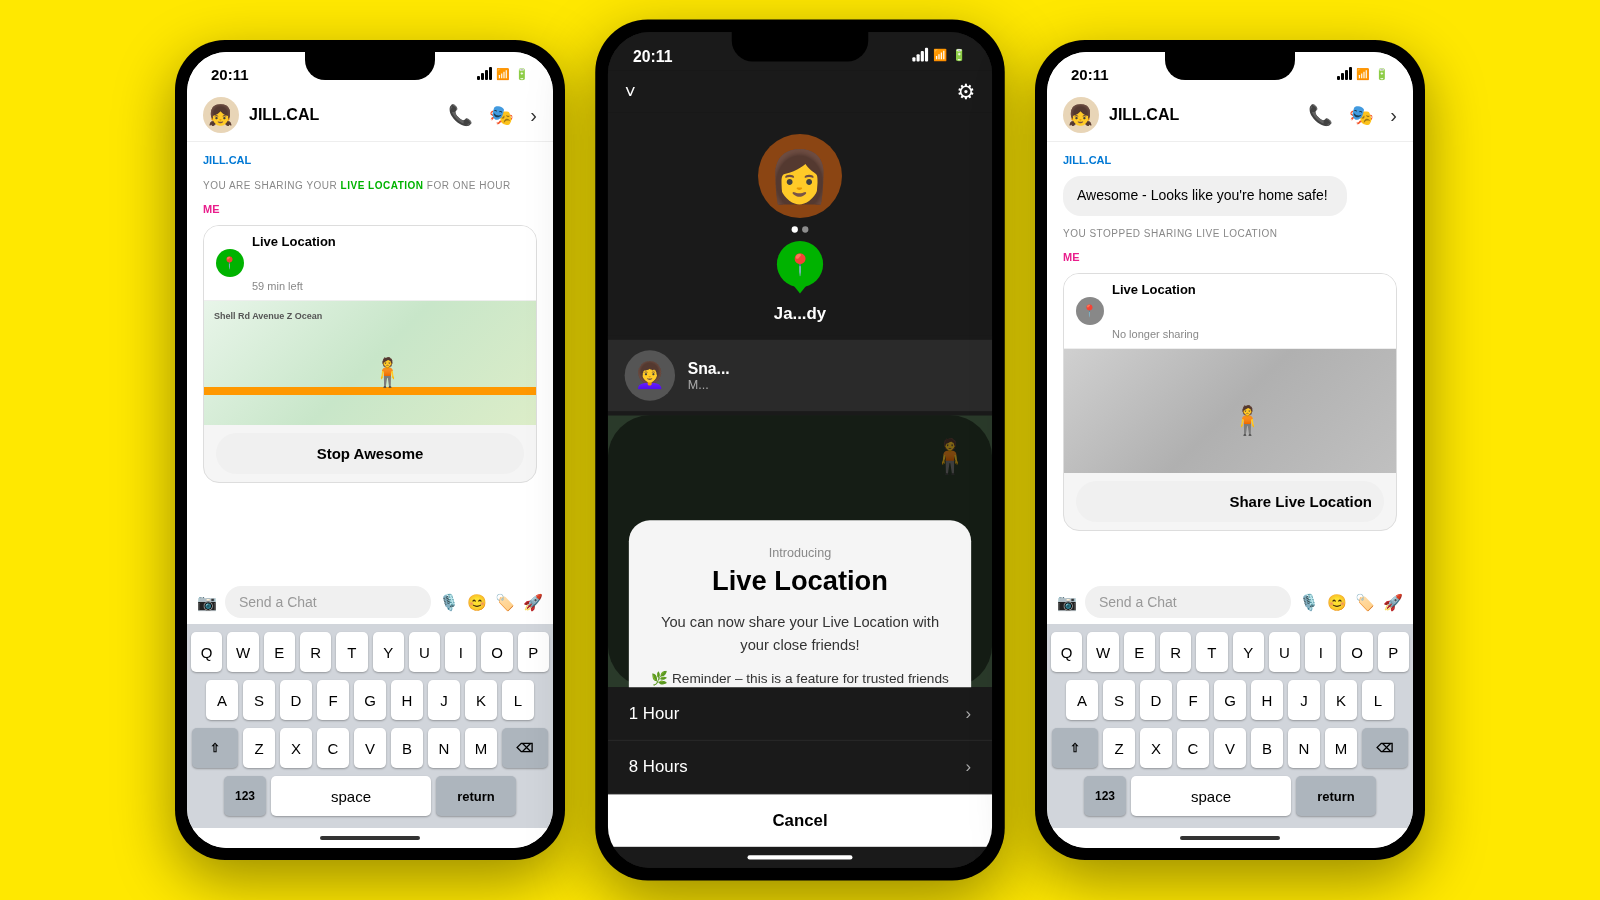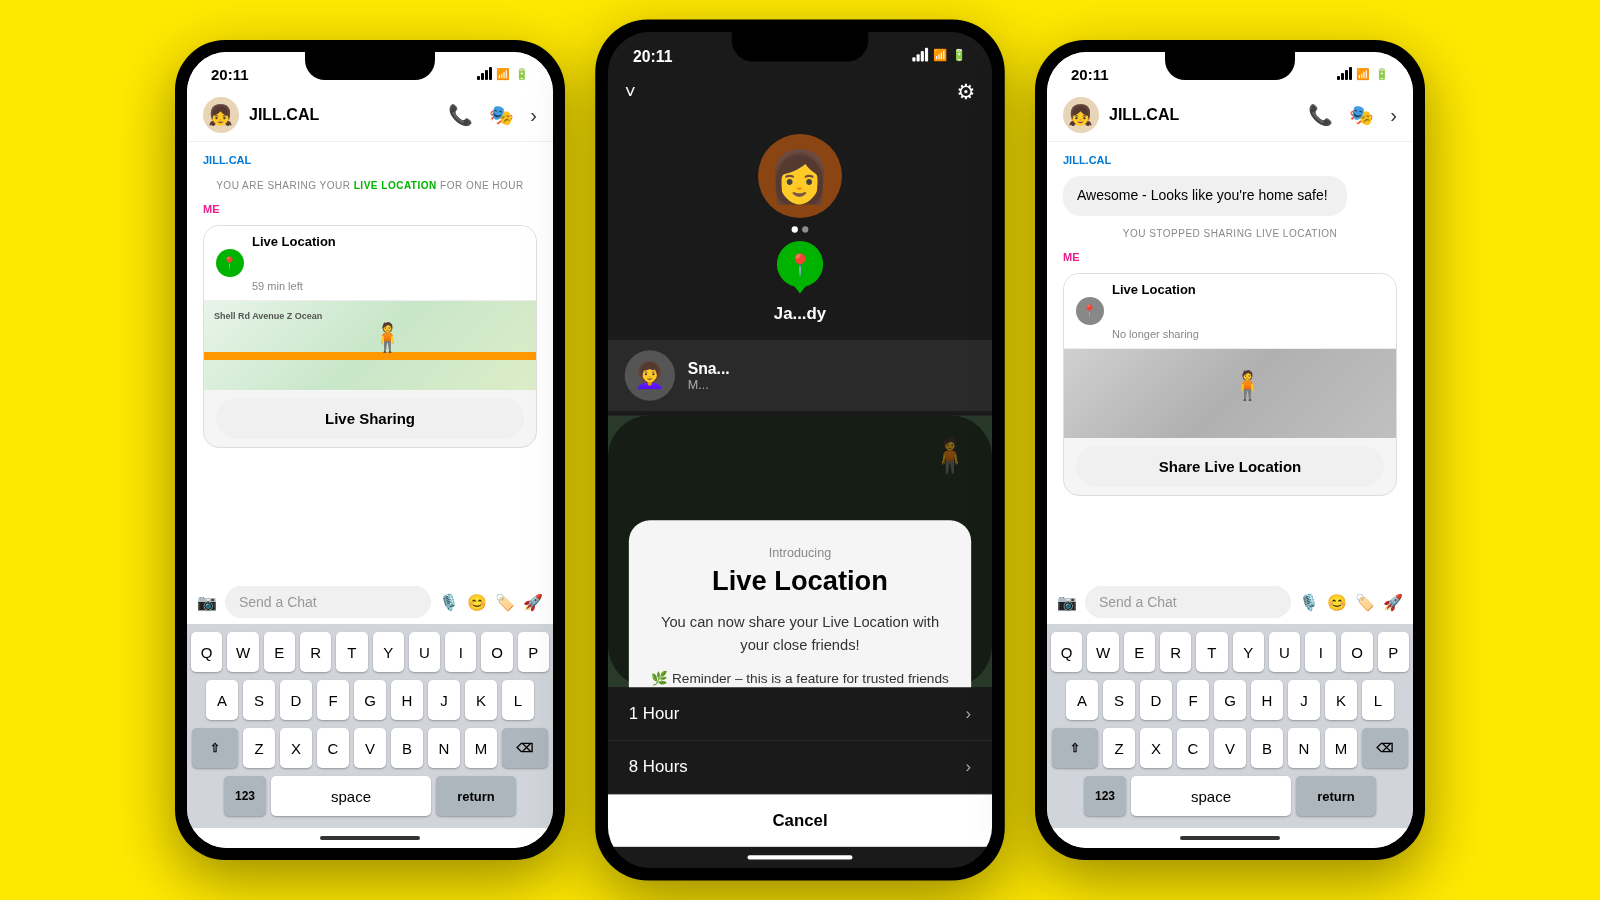--- a/index.html
+++ b/index.html
@@ -119,21 +119,21 @@
     .chat-bubble {
       background: #f0f0f0;
       border-radius: 18px;
       padding: 10px 14px;
       font-size: 14px;
       max-width: 85%;
       line-height: 1.4;
     }
 
     .system-msg {
-      text-align: center;
+      text-align: left;
       font-size: 10px;
       color: #888;
       letter-spacing: 0.5px;
       text-transform: uppercase;
       margin: 4px 0;
     }
 
     .system-msg .live-link { color: #00b300; font-weight: 700; }
 
     .location-card {
@@ -158,21 +158,21 @@
       border-radius: 50%;
       display: flex; align-items: center; justify-content: center;
       color: #fff;
       font-size: 12px;
     }
 
     .location-title { font-weight: 700; font-size: 13px; }
     .location-sub { font-size: 11px; color: #888; margin-top: 31px; }
 
     .map-area {
-      height: 89px;
+      height: 124px;
       background: linear-gradient(135deg, #e8f5e9 0%, #c8e6c9 50%, #dcedc8 100%);
       position: relative;
       overflow: hidden;
     }
 
     .map-road {
       position: absolute;
       background: #ff9800;
       height: 8px;
       bottom: 30px;
@@ -425,21 +425,21 @@
     .share-btn {
       width: calc(100% - 24px);
       margin: 8px 12px;
       padding: 12px;
       background: #f0f0f0;
       border: none;
       border-radius: 24px;
       font-size: 15px;
       font-weight: 700;
       cursor: pointer;
-      text-align: center;
+      text-align: right;
     }
 
     .chevron { font-size: 16px; color: #aaa; }
 
     .snap-down-arrow { color: #fff; font-size: 20px; }
     .snap-gear { color: #fff; font-size: 20px; }
 
     .dark-header {
       display: flex;
       justify-content: space-between;
@@ -523,21 +523,21 @@
           <div>
             <div class="location-title">Live Location</div>
             <div class="location-sub">59 min left</div>
           </div>
         </div>
         <div class="map-area">
           <div class="map-label">Shell Rd   Avenue Z   Ocean</div>
           <div class="map-road"></div>
           <div class="map-bitmoji">🧍</div>
         </div>
-        <button class="stop-btn">Live Sharing</button>
+        <button class="stop-btn">Stop Awesome</button>
       </div>
     </div>
 
     <div class="chat-input-bar">
       <span>📷</span>
       <div class="chat-input">Send a Chat</div>
       <span>🎙️</span>
       <span>😊</span>
       <span>🏷️</span>
       <span>🚀</span>

